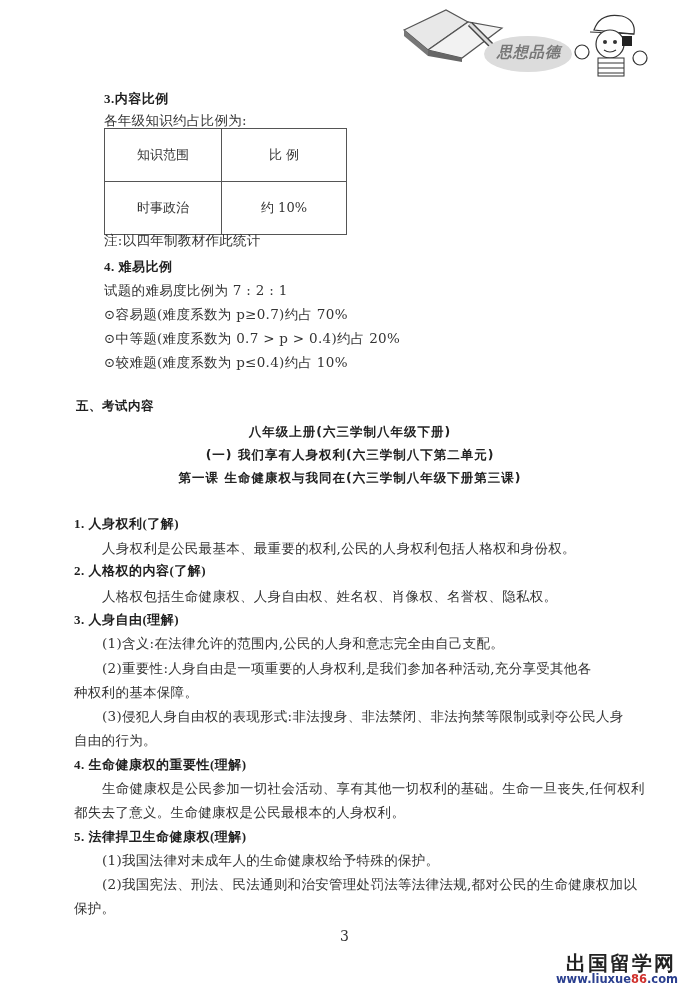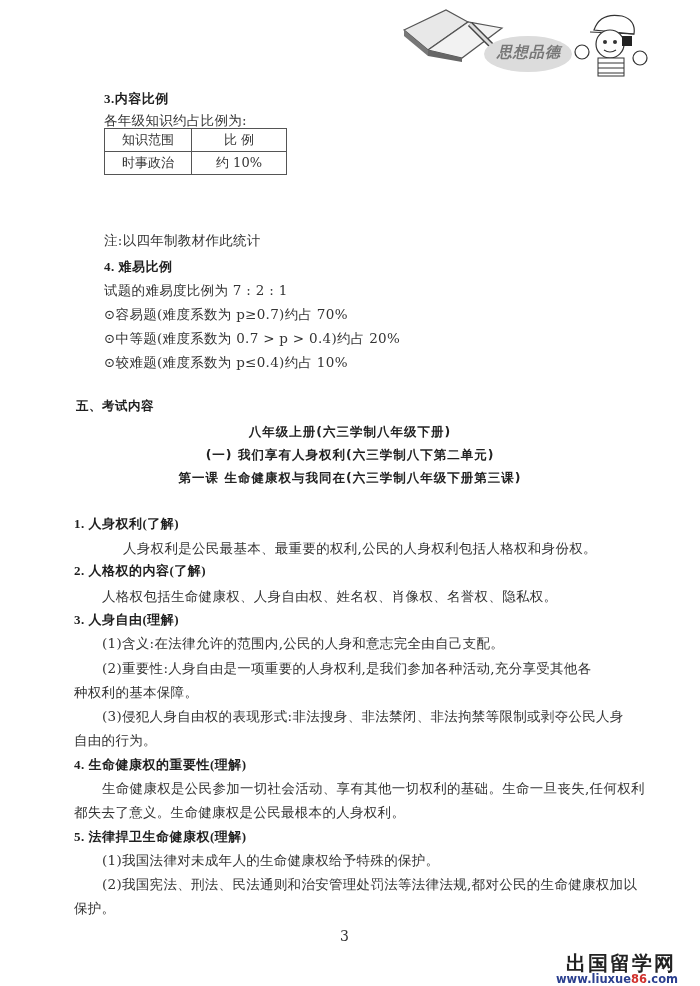--- a/index.html
+++ b/index.html
@@ -11,21 +11,21 @@
   .p { font-size: 13.5px; color: #333; white-space: nowrap; letter-spacing: 0.3px; }
   .c { font-family: "DejaVu Sans", "Liberation Sans", sans-serif; font-size: 12.5px; font-weight: bold; color: #222; white-space: nowrap; letter-spacing: 1px; text-align: center; left: 0; width: 700px; }
 
   
   .banner-oval { left: 484px; top: 36px; width: 88px; height: 36px; border-radius: 50%; background: #dcdcdc; }
   .banner-text { left: 491px; top: 43px; width: 76px; font-size: 15px; font-style: italic; font-weight: bold; color: #777; text-align: center; letter-spacing: 1px; }
   .book { left: 398px; top: 4px; width: 110px; height: 66px; }
   .kid { left: 560px; top: 8px; width: 96px; height: 70px; }
 
   table.ratio { border-collapse: collapse; position: absolute; left: 104px; top: 128px; }
-  table.ratio td { border: 1px solid #555; height: 22px; text-align: center; font-size: 13px; color: #333; padding: 0; }
+  table.ratio td { border: 1px solid #555; height: 22px; text-align: center; font-size: 13px; color: #333; padding: 15px; }
   table.ratio td.c1 { width: 86px; }
   table.ratio td.c2 { width: 94px; }
 
   .page-num { left: 340px; top: 928px; font-size: 14px; color: #333; }
   .wm-cn { left: 566px; top: 950px; font-family: "DejaVu Sans", "Liberation Sans", sans-serif; font-size: 20px; font-weight: bold; color: #222; letter-spacing: 2px; }
   .wm-url { left: 556px; top: 972px; font-family: "DejaVu Sans", "Liberation Sans", sans-serif; font-size: 11.5px; font-weight: bold; color: #2a3f8f; }
   .wm-url .red { color: #d0312d; }
 </style>
 </head>
 <body>
@@ -80,21 +80,21 @@
 <div class="abs p" style="left:104px; top:306px;">⊙容易题(难度系数为 p≥0.7)约占 70%</div>
 <div class="abs p" style="left:104px; top:330px;">⊙中等题(难度系数为 0.7 &gt; p &gt; 0.4)约占 20%</div>
 <div class="abs p" style="left:104px; top:354px;">⊙较难题(难度系数为 p≤0.4)约占 10%</div>
 
 <div class="abs h" style="left:76px; top:398px; font-weight:bold; font-size:12.5px;">五、考试内容</div>
 <div class="abs c" style="top:424px;">八年级上册(六三学制八年级下册)</div>
 <div class="abs c" style="top:447px;">(一) 我们享有人身权利(六三学制八下第二单元)</div>
 <div class="abs c" style="top:470px;">第一课  生命健康权与我同在(六三学制八年级下册第三课)</div>
 
 <div class="abs h" style="left:74px; top:515px;">1. 人身权利(了解)</div>
-<div class="abs p" style="left:102px; top:540px;margin-left:21px;">人身权利是公民最基本、最重要的权利,公民的人身权利包括人格权和身份权。</div>
+<div class="abs p" style="left:102px; top:540px;">人身权利是公民最基本、最重要的权利,公民的人身权利包括人格权和身份权。</div>
 
 <div class="abs h" style="left:74px; top:562px;">2. 人格权的内容(了解)</div>
 <div class="abs p" style="left:102px; top:588px;">人格权包括生命健康权、人身自由权、姓名权、肖像权、名誉权、隐私权。</div>
 
 <div class="abs h" style="left:74px; top:611px;">3. 人身自由(理解)</div>
 <div class="abs p" style="left:102px; top:635px;">(1)含义:在法律允许的范围内,公民的人身和意志完全由自己支配。</div>
 <div class="abs p" style="left:102px; top:660px;">(2)重要性:人身自由是一项重要的人身权利,是我们参加各种活动,充分享受其他各</div>
 <div class="abs p" style="left:74px; top:684px;">种权利的基本保障。</div>
 <div class="abs p" style="left:102px; top:708px;">(3)侵犯人身自由权的表现形式:非法搜身、非法禁闭、非法拘禁等限制或剥夺公民人身</div>
 <div class="abs p" style="left:74px; top:732px;">自由的行为。</div>

